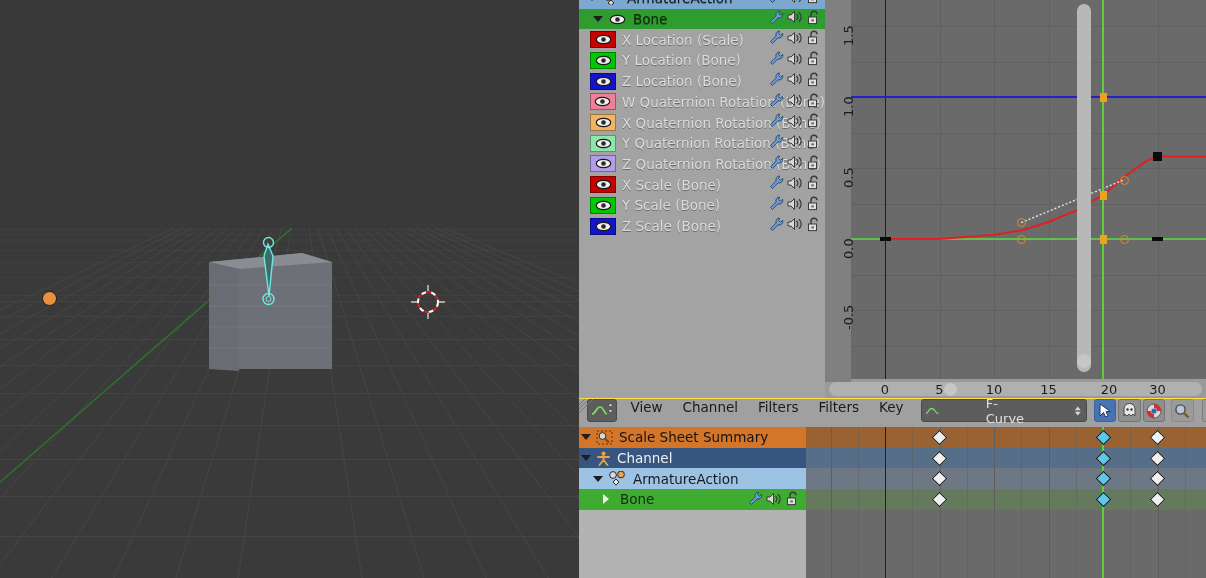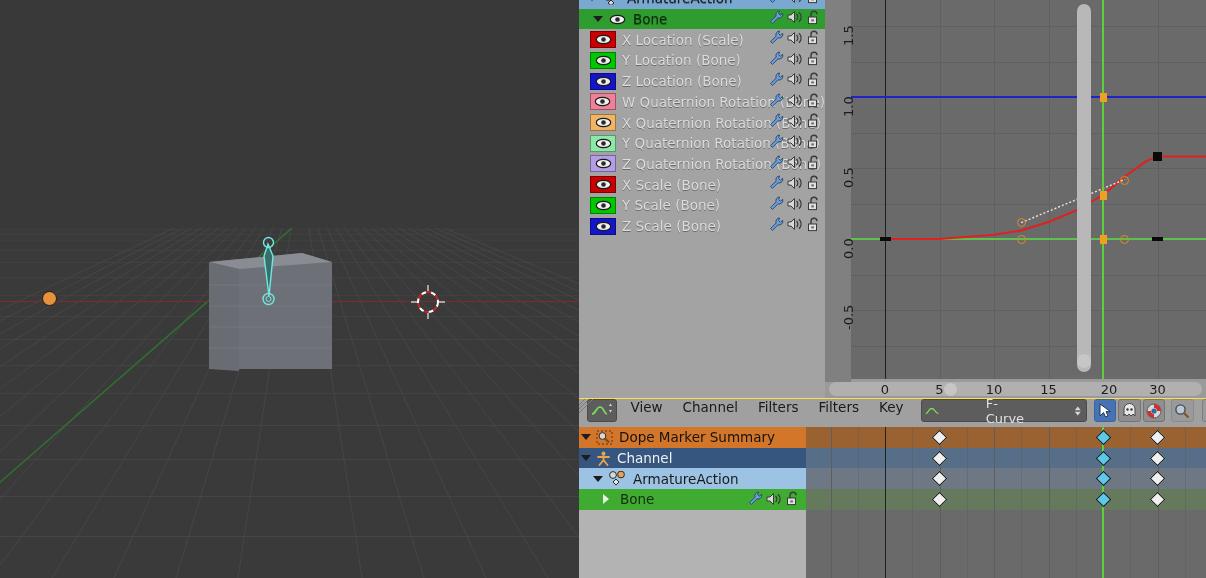--- a/index.html
+++ b/index.html
@@ -696,21 +696,21 @@
     <div id="dope-names">
         <div class="drow" style="position: absolute; left: 0px; top: 0px; width: 227px; background: rgb(212, 118, 42);">
           <div class="tri-down" style="margin-left: 2px;"></div>
           <span style="margin-left: 5px; display: flex; align-items: center;">
             <svg width="17" height="15" viewBox="0 0 17 15">
               <rect x="1" y="1" width="15" height="13" fill="none" stroke="#5a3410" stroke-width="1" stroke-dasharray="2 2"></rect>
               <circle cx="6.5" cy="6" r="3.4" fill="#d8d8d8" stroke="#2a2a2a" stroke-width="1"></circle>
               <line x1="9" y1="8.5" x2="13" y2="12.5" stroke="#7a4a18" stroke-width="2"></line>
             </svg>
           </span>
-          <span class="drow-label" style="margin-left: 6px; color: rgb(20, 20, 20);">Dope Marker Summary</span>
+          <span class="drow-label" style="margin-left: 6px; color: rgb(20, 20, 20);">Scale Sheet Summary</span>
         </div>
         <div class="drow" style="position: absolute; left: 0px; top: 20.7px; width: 227px; background: rgb(54, 85, 127);">
           <div class="tri-down" style="margin-left: 2px;"></div>
           <span style="margin-left: 5px; display: flex; align-items: center;">
             <svg width="15" height="15" viewBox="0 0 15 15">
               <circle cx="7.5" cy="2.5" r="2" fill="#e8a44a"></circle>
               <path d="M7.5,4.5 L7.5,9 M2,6 L13,6 M7.5,9 L3.5,14 M7.5,9 L11.5,14" stroke="#e8a44a" stroke-width="1.8" fill="none" stroke-linecap="round"></path>
             </svg>
           </span>
           <span class="drow-label" style="margin-left: 6px; color: rgb(240, 240, 240);">Channel</span>

